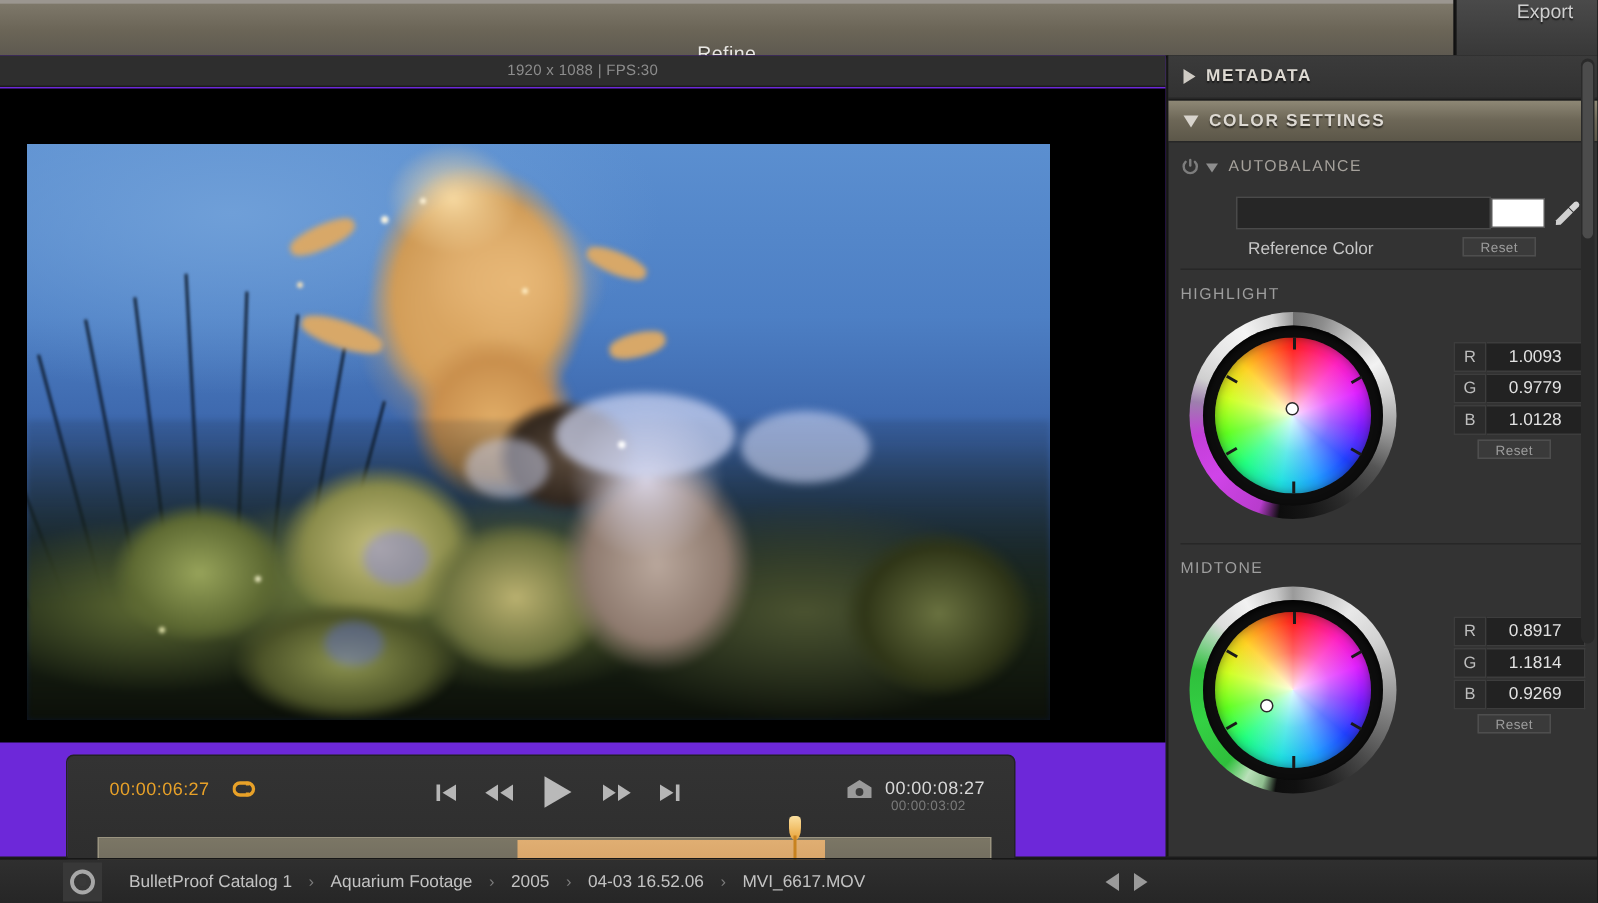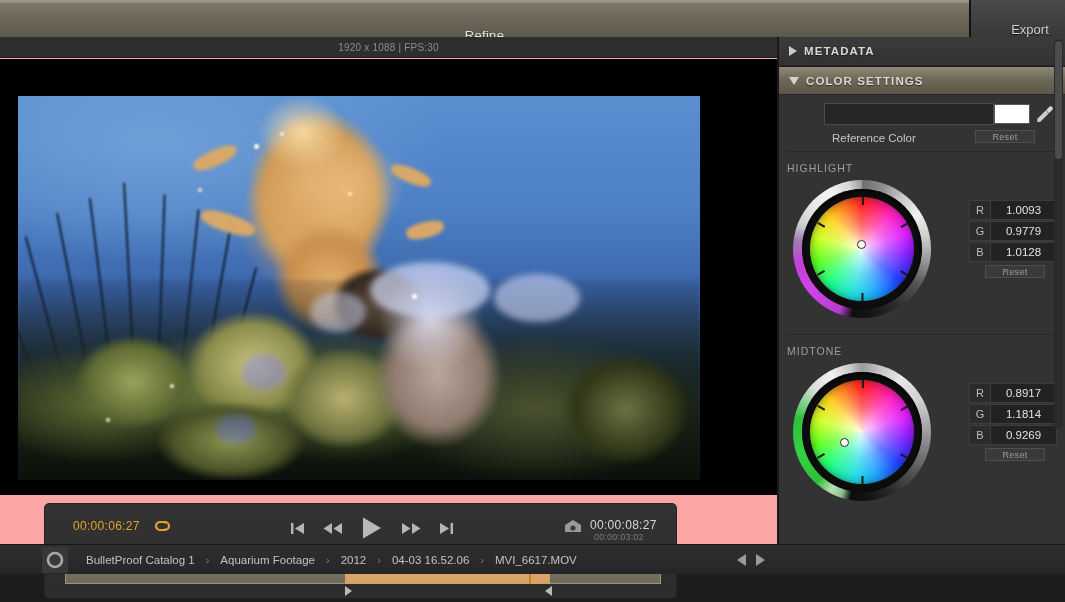--- a/index.html
+++ b/index.html
@@ -12,29 +12,29 @@
   .topbar { position:absolute; left:0; top:0; width:1065px; height:37px;
     background:#2a2a2a; display:flex; align-items:stretch; }
   .tabstrip { flex:1; position:relative;
     background:linear-gradient(to bottom,#9b9690 0px,#9b9690 2px,#7d7769 3px,#6b6557 55%,#5e5950 100%);
     border-right:1px solid #111; }
   .tab-label { position:absolute; left:0; right:0; top:0; bottom:0;
     display:flex; align-items:center; justify-content:center;
     font-size:13px; color:#e8e6e2; letter-spacing:.3px;
     text-shadow:0 1px 1px rgba(0,0,0,.5);margin-top:34px; }
   .export-btn { width:95px; background:linear-gradient(to bottom,#4a4a4a,#383838);
-    display:flex; align-items:flex-end; justify-content:center;
+    display:flex; align-items:flex-start; justify-content:center;
     font-size:13px; color:#cfcfcf; border-left:1px solid #151515;
     text-shadow:0 1px 1px rgba(0,0,0,.6); cursor:pointer;padding-left:24px; }
   .topbar-shadow { position:absolute; left:0; top:37px; width:1065px; height:3px;
     background:linear-gradient(to bottom,#0a0a0a,#1c1c1c); }
 
   
   .viewer-col { position:absolute; left:0; top:37px; width:777px; height:534px;
-    background:#fca5a5;text-decoration:underline; }
+    background:#6d28d9;text-decoration:underline; }
   .infobar { position:absolute; left:0; top:0; width:777px; height:21px;
     background:#2e2e2e; border-bottom:1px solid #1c1c1c;
     display:flex; align-items:center; justify-content:center; }
   .infobar span { font-size:10px; color:#8d8d8d; letter-spacing:.2px; }
 
   .video-stage { position:absolute; left:0; top:22px; width:777px; height:436px;
     background:#000; overflow:hidden; }
   .video-frame { position:absolute; left:18px; top:37px; width:682px; height:384px;
     overflow:hidden; background:#0a1428; }
 
@@ -140,21 +140,21 @@
 
   .refrow { position:relative; margin:8px 0 0 45px; width:230px; height:22px; }
   .ref-field { position:absolute; left:0; top:0; width:170px; height:22px;
     background:#262626; border:1px solid #4a4a4a; display:flex; align-items:center;
     padding-left:7px; cursor:pointer; }
   .ref-field span { font-size:11.5px; color:#c6c6c6;margin-top:48px; }
   .swatch { position:absolute; left:170px; top:1px; width:36px; height:20px;
     background:#ffffff; border:1px solid #585858; cursor:pointer; }
   .dropper { position:absolute; left:212px; top:2px; width:18px; height:18px; cursor:pointer; }
 
-  .reset-btn { width:60px; height:13px; background:#3a3a3a; border:1px solid #4e4e4e;
+  .reset-btn { width:49px; height:13px; background:#3a3a3a; border:1px solid #4e4e4e;
     display:flex; align-items:flex-end; justify-content:center; cursor:pointer; }
   .reset-btn span { font-size:9px; color:#9d9d9d; letter-spacing:.3px; }
 
   .divider { height:1px; background:#272727; margin:8px 8px 0 8px; }
 
   .tone-label { font-size:10.5px; color:#9e9e9e; letter-spacing:1px;
     padding-left:8px; margin-top:10px; }
 
   .wheel-block { position:relative; height:152px; }
   .wheel { position:absolute; left:14px; top:6px; width:138px; height:138px; cursor:pointer; }
@@ -187,21 +187,21 @@
     display:flex; align-items:center; justify-content:center;
     font-size:11.5px; color:#e2e2e2; cursor:text; }
   .rgb-reset { margin-top:3px; margin-left:16px; }
 
   .scrollbar { position:absolute; right:2px; top:2px; width:9px; height:390px;
     background:#2a2a2a; border-radius:5px; cursor:pointer; }
   .scroll-thumb { position:absolute; left:1px; top:2px; width:7px; height:118px;
     background:#4c4c4c; border-radius:4px; }
 
   
-  .crumbbar { position:absolute; left:0; top:544px; width:1065px; height:30px;
+  .crumbbar { position:absolute; left:0; top:572px; width:1065px; height:30px;
     background:linear-gradient(to bottom,#2f2f2f,#262626); border-top:1px solid #171717;
     display:flex; align-items:center; }
   .cat-icon { width:26px; height:26px; margin-left:42px; display:flex;
     align-items:center; justify-content:center; background:#383838; cursor:pointer; }
   .crumbs { display:flex; align-items:center; margin-left:18px; gap:0px; }
   .crumb { font-size:11.5px; color:#c3c3c3; cursor:pointer; white-space:nowrap; }
   .crumb-sep { font-size:11px; color:#7d7d7d; margin:0 11px; }
   .crumb-nav { position:absolute; right:300px; display:flex; gap:10px; align-items:center; }
   .nav-arrow { width:0; height:0; cursor:pointer; }
   .nav-left { border-top:6px solid transparent; border-bottom:6px solid transparent;
@@ -361,20 +361,30 @@
     <div class="sect-head meta">
       <div class="tri tri-right"></div>
       <div class="sect-title">METADATA</div>
     </div>
 
     <div class="sect-head colorset">
       <div class="tri tri-down"></div>
       <div class="sect-title">COLOR SETTINGS</div>
     </div>
 
+    <div class="sub-head">
+      <div class="pwr">
+        <svg width="13" height="13" viewBox="0 0 13 13">
+          <path d="M6.5 5.4 L6.5 1.6" stroke="#7d7d7d" stroke-width="1.6" stroke-linecap="round"></path>
+          <path d="M3.4 2.9 A4.4 4.4 0 1 0 9.6 2.9" fill="none" stroke="#7d7d7d" stroke-width="1.6" stroke-linecap="round"></path>
+        </svg>
+      </div>
+      <div class="tri sub-tri"></div>
+      <div class="sub-title">AUTOBALANCE</div>
+    </div>
 
     <div class="refrow">
       <div class="ref-field">
         <span>Reference Color</span>
       </div>
       <div class="swatch"></div>
       <div class="dropper">
         <svg width="18" height="18" viewBox="0 0 18 18">
           <path d="M13.6 1.6 a2.2 2.2 0 0 1 3 3 L13 8.2 l-3 -3 Z" fill="#d6d6d6"></path>
           <path d="M9.6 5.6 l3 3 L4.4 16.8 L1.2 17 L1.4 13.8 Z" fill="#cfcfcf"></path>
@@ -472,21 +482,21 @@
       <svg width="18" height="18" viewBox="0 0 18 18">
         <circle cx="9" cy="9" r="7" fill="none" stroke="#a8a8a8" stroke-width="2.6"></circle>
         <circle cx="9" cy="9" r="2.8" fill="#3a3a3a"></circle>
       </svg>
     </div>
     <div class="crumbs">
       <div class="crumb">BulletProof Catalog 1</div>
       <div class="crumb-sep">›</div>
       <div class="crumb">Aquarium Footage</div>
       <div class="crumb-sep">›</div>
-      <div class="crumb">2012</div>
+      <div class="crumb">2005</div>
       <div class="crumb-sep">›</div>
       <div class="crumb">04-03 16.52.06</div>
       <div class="crumb-sep">›</div>
       <div class="crumb">MVI_6617.MOV</div>
     </div>
     <div class="crumb-nav">
       <div class="nav-arrow nav-left"></div>
       <div class="nav-arrow nav-right"></div>
     </div>
   </div>

